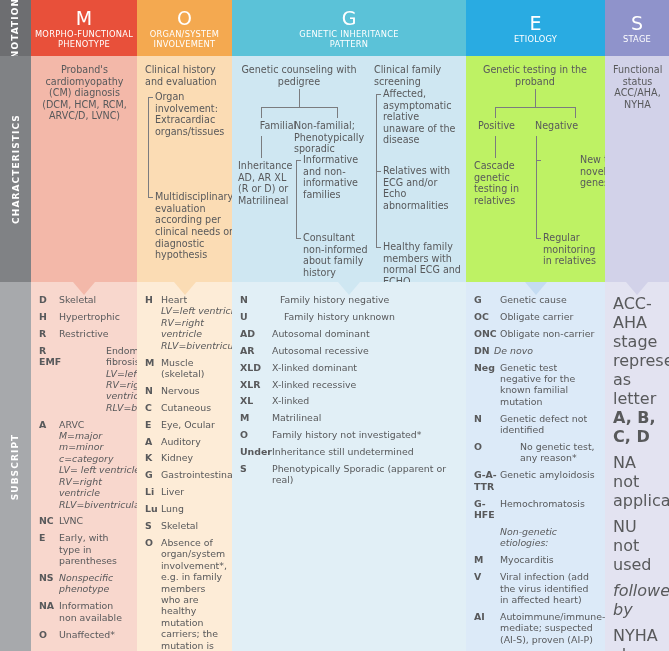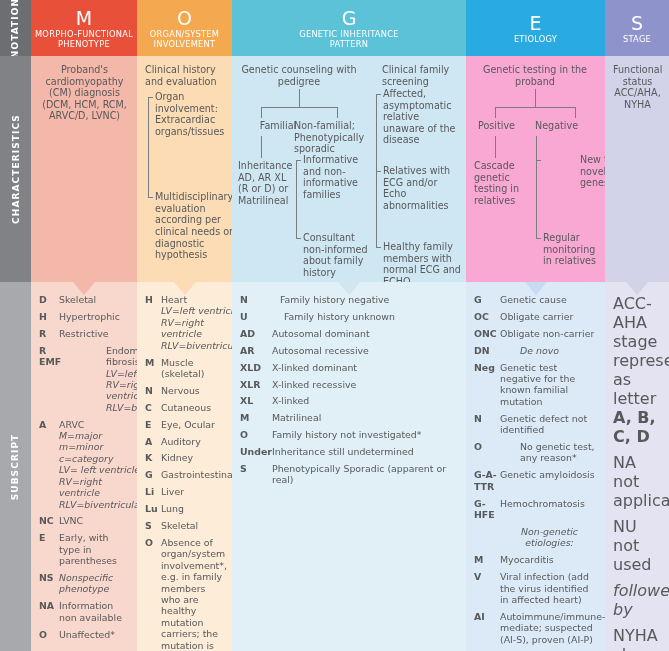--- a/index.html
+++ b/index.html
@@ -57,21 +57,21 @@
   
   .c-m .hdr{background:#e8503a;}
   .c-o .hdr{background:#f4a950;}
   .c-g .hdr{background:#5bc2d8;}
   .c-e .hdr{background:#29abe2;}
   .c-s .hdr{background:#8f93cb;}
 
   .c-m .chr{background:#f3b8a9;}
   .c-o .chr{background:#fbdcb4;}
   .c-g .chr{background:#cfe7f2;}
-  .c-e .chr{background:#f9a8d4;}
+  .c-e .chr{background:#bef264;}
   .c-s .chr{background:#d2d2e9;}
 
   .c-m .sub{background:#f8d7cd;}
   .c-o .sub{background:#fdecd7;}
   .c-g .sub{background:#e1eff6;}
   .c-e .sub{background:#dceaf8;}
   .c-s .sub{background:#e3e3f1;}
 
   
   .ctext{font-size:9.6px;line-height:11.6px;color:#58595b;}
@@ -313,21 +313,21 @@
         <div class="vline" style="left:23px;top:72px;height:22px;"></div>
         <div class="ctext" style="position:absolute;left:0;top:96px;width:52px;">Inheritance AD, AR XL (R or D) or Matrilineal</div>
         <div class="vline" style="left:58px;top:96px;height:78px;"></div>
         <div class="tick" style="left:58px;top:96px;"></div>
         <div class="tick" style="left:58px;top:174px;"></div>
         <div class="ctext" style="position:absolute;left:65px;top:90px;width:62px;">Informative and non-informative families</div>
         <div class="ctext" style="position:absolute;left:65px;top:168px;width:66px;">Consultant non-informed about family history</div>
       </div>
 
       <div class="tree" style="position:absolute;left:142px;top:8px;width:90px;height:215px;">
-        <div class="ctext" style="width:86px;margin-left:8px;">Clinical family screening</div>
+        <div class="ctext" style="width:86px;">Clinical family screening</div>
         <div class="vline" style="left:2px;top:30px;height:153px;"></div>
         <div class="tick" style="left:2px;top:30px;"></div>
         <div class="tick" style="left:2px;top:107px;"></div>
         <div class="tick" style="left:2px;top:183px;"></div>
         <div class="ctext" style="position:absolute;left:9px;top:24px;width:78px;">Affected, asymptomatic relative unaware of the disease</div>
         <div class="ctext" style="position:absolute;left:9px;top:101px;width:78px;">Relatives with ECG and/or Echo abnormalities</div>
         <div class="ctext" style="position:absolute;left:9px;top:177px;width:80px;">Healthy family members with normal ECG and ECHO</div>
       </div>
     </div>
     <div class="sub" style="width:234px;">
@@ -440,21 +440,21 @@
               <div>Obligate carrier</div>
             </div>
           </div>
           <div class="row">
             <div class="k" style="width: 26px;">ONC</div>
             <div class="v" style="flex: 1 1 auto;">
               <div>Obligate non-carrier</div>
             </div>
           </div>
           <div class="row">
-            <div class="k" style="width: 46px;">DN</div>
+            <div class="k" style="width: 20px;">DN</div>
             <div class="v" style="flex: 1 1 auto;">
               <div class="ital">De novo</div>
             </div>
           </div>
           <div class="row">
             <div class="k" style="width: 26px;">Neg</div>
             <div class="v" style="flex: 1 1 auto;">
               <div>Genetic test negative for the known familial mutation</div>
             </div>
           </div>
@@ -478,21 +478,21 @@
           </div>
           <div class="row">
             <div class="k" style="width: 26px;">G-HFE</div>
             <div class="v" style="flex: 1 1 auto;">
               <div>Hemochromatosis</div>
             </div>
           </div>
           <div class="row">
             <div class="k" style="width: 26px;"></div>
             <div class="v" style="flex: 1 1 auto;">
-              <div class="ital" style="font-style: italic; text-align: center;">Non-genetic etiologies:</div>
+              <div class="ital" style="font-style: italic;">Non-genetic etiologies:</div>
             </div>
           </div>
           <div class="row">
             <div class="k" style="width: 26px;">M</div>
             <div class="v" style="flex: 1 1 auto;">
               <div>Myocarditis</div>
             </div>
           </div>
           <div class="row">
             <div class="k" style="width: 26px;">V</div>

